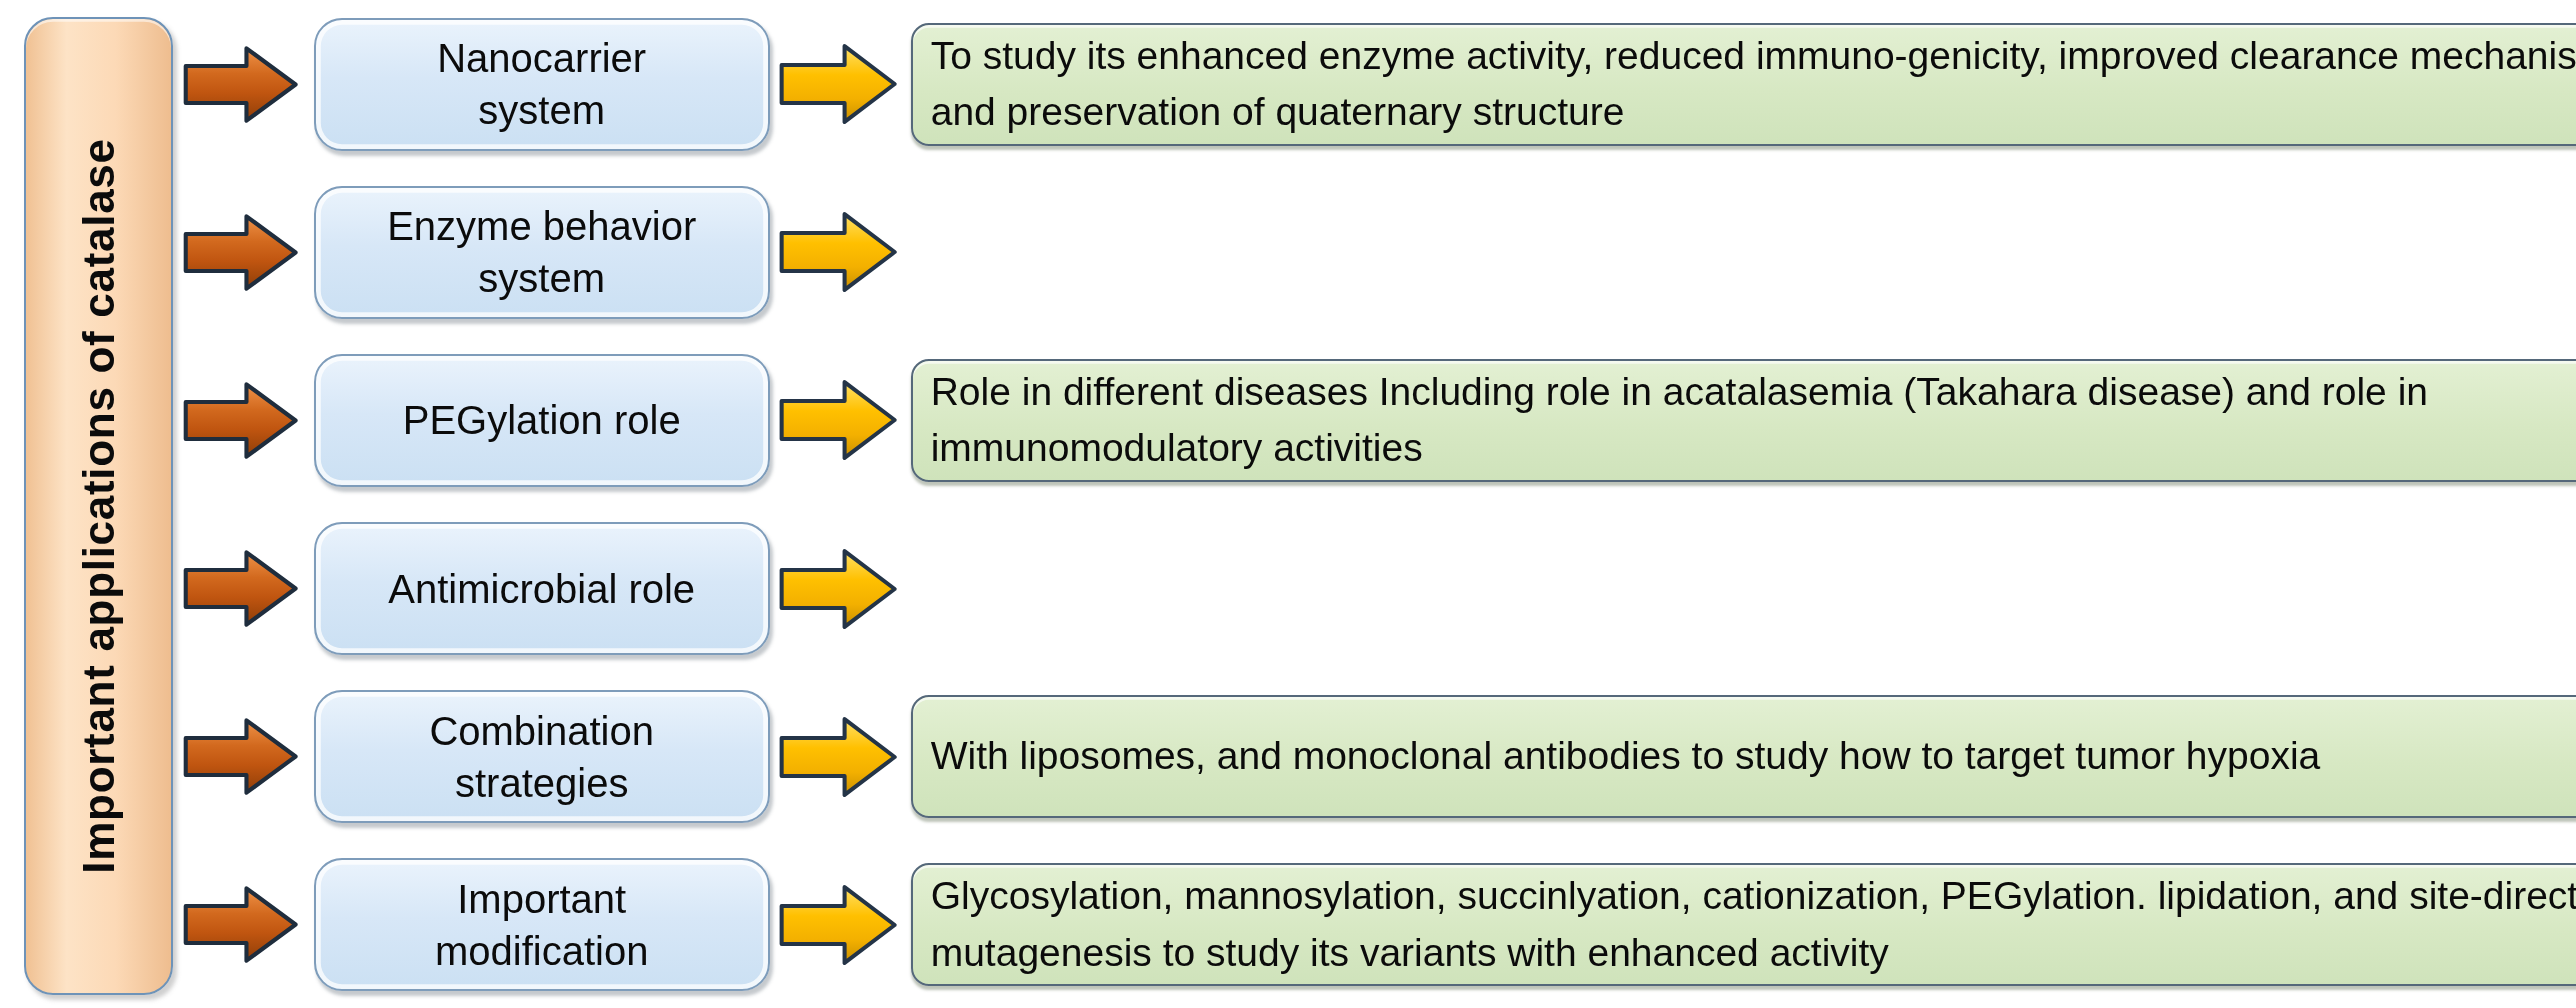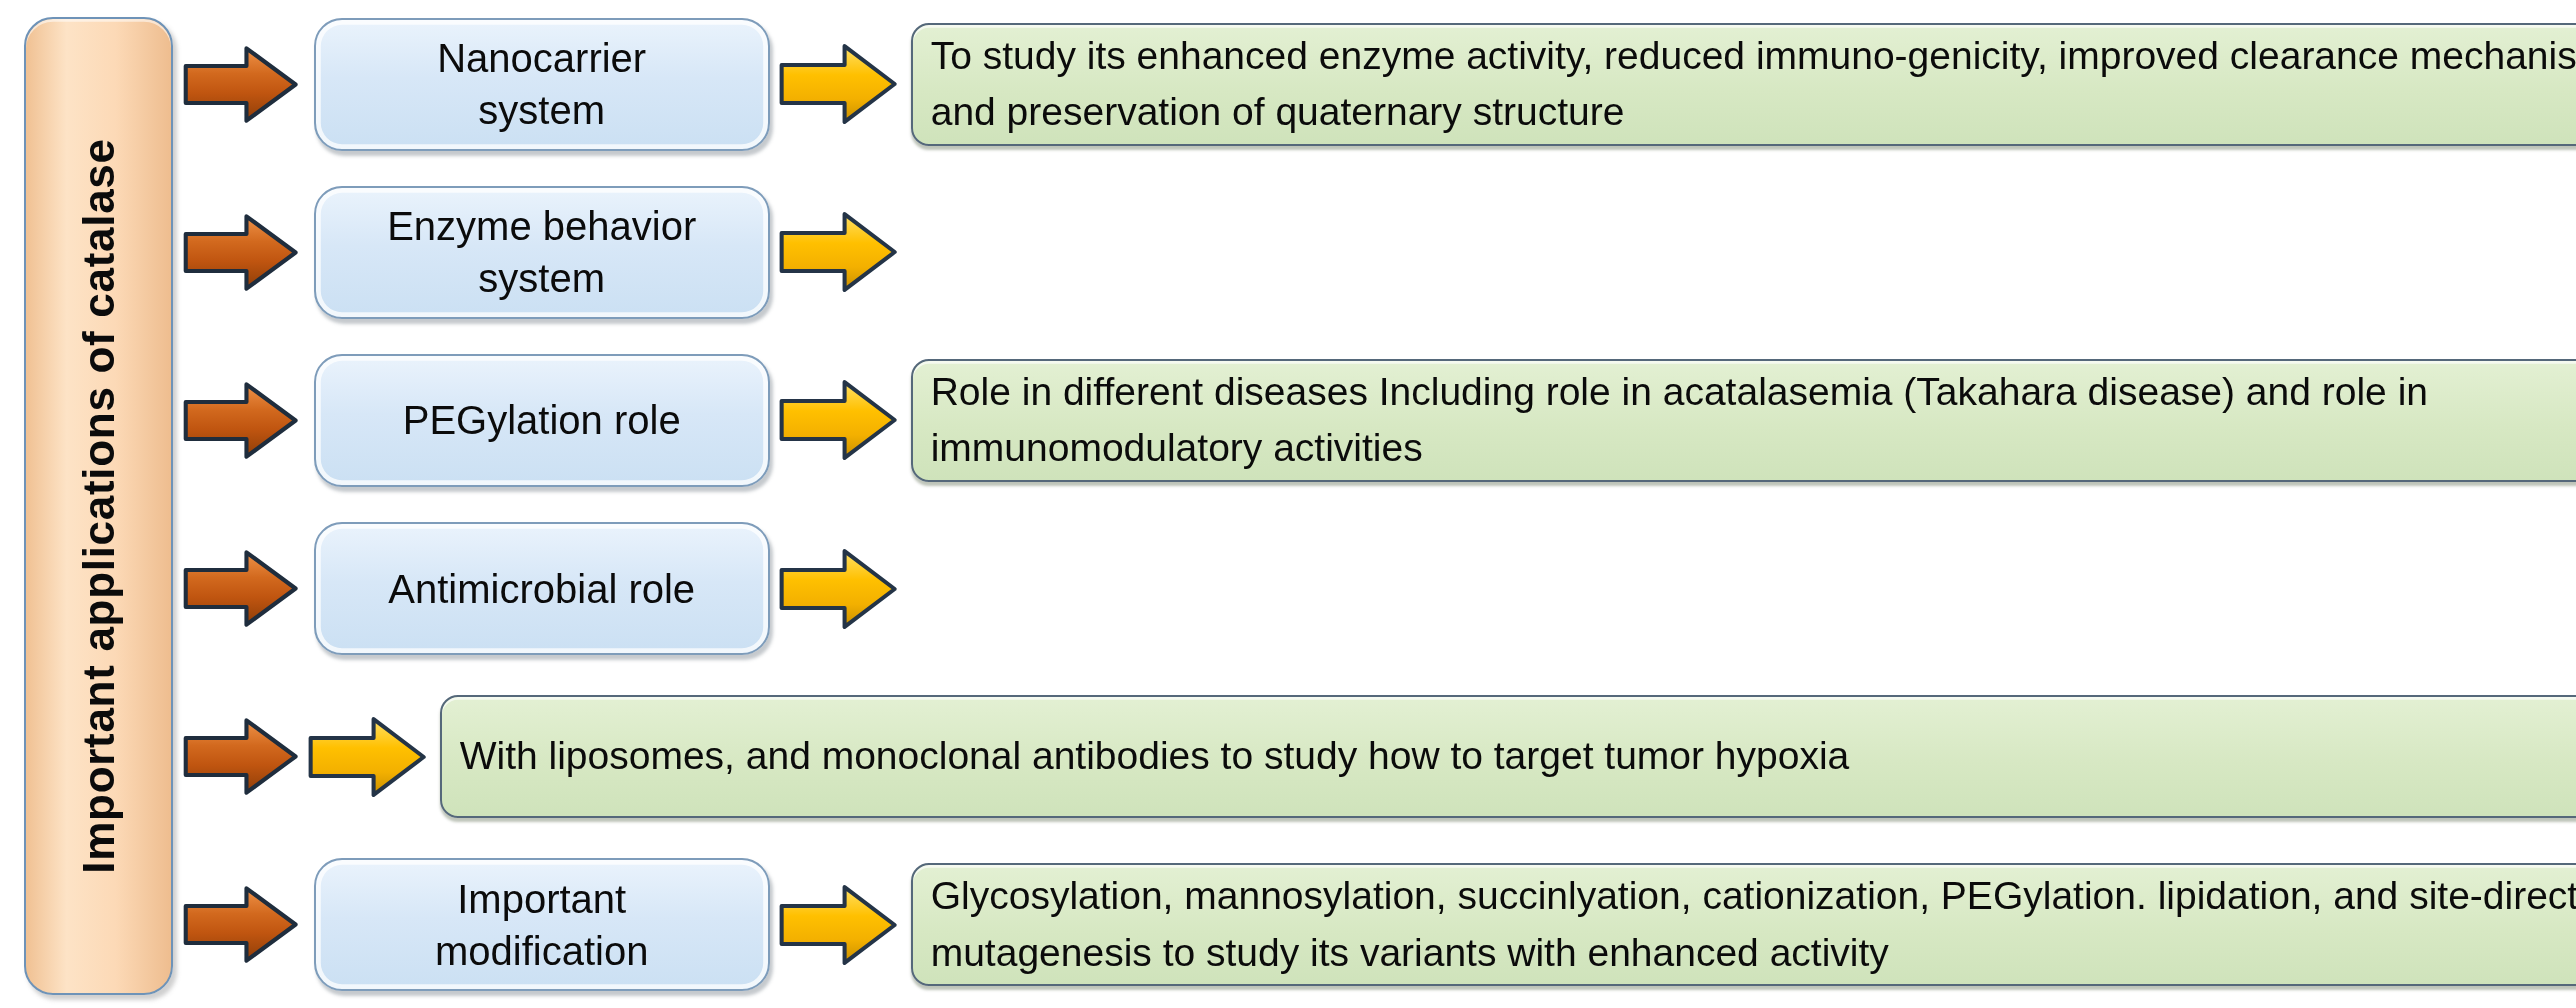--- a/index.html
+++ b/index.html
@@ -151,20 +151,24 @@
       </div>
       <svg class="arrow yellow" viewBox="0 0 176 130">
         <polygon points="4,37 97,37 97,9 171,65 97,121 97,93 4,93" fill="url(#ygr)" stroke="#243447" stroke-width="6" stroke-linejoin="round"></polygon>
       </svg>
     </div>
 
     <div class="row">
       <svg class="arrow orange" viewBox="0 0 170 120">
         <polygon points="4,33 93,33 93,7 165,60 93,113 93,87 4,87" fill="url(#ogr)" stroke="#1f2d3d" stroke-width="6" stroke-linejoin="round"></polygon>
       </svg>
+      <div class="bluebox">
+        <span>Combination
+strategies</span>
+      </div>
       <svg class="arrow yellow" viewBox="0 0 176 130">
         <polygon points="4,37 97,37 97,9 171,65 97,121 97,93 4,93" fill="url(#ygr)" stroke="#243447" stroke-width="6" stroke-linejoin="round"></polygon>
       </svg>
       <div class="greenbox">
         <span>With liposomes, and monoclonal antibodies to study how to target tumor hypoxia</span>
       </div>
     </div>
 
     <div class="row">
       <svg class="arrow orange" viewBox="0 0 170 120">

